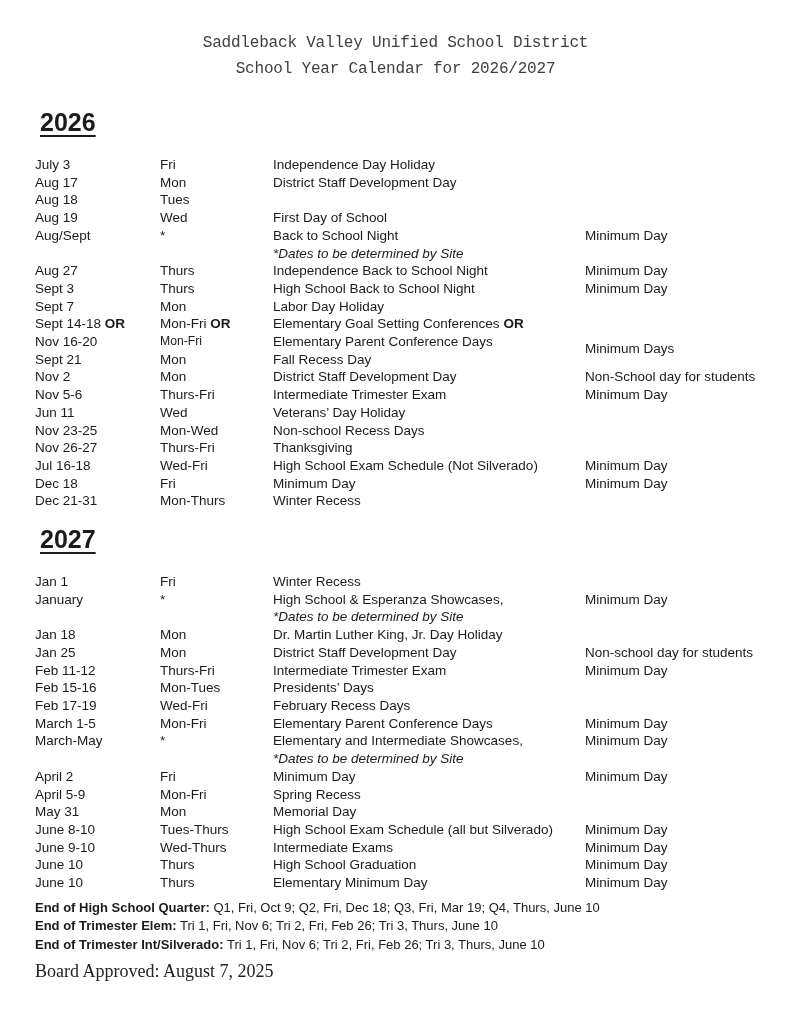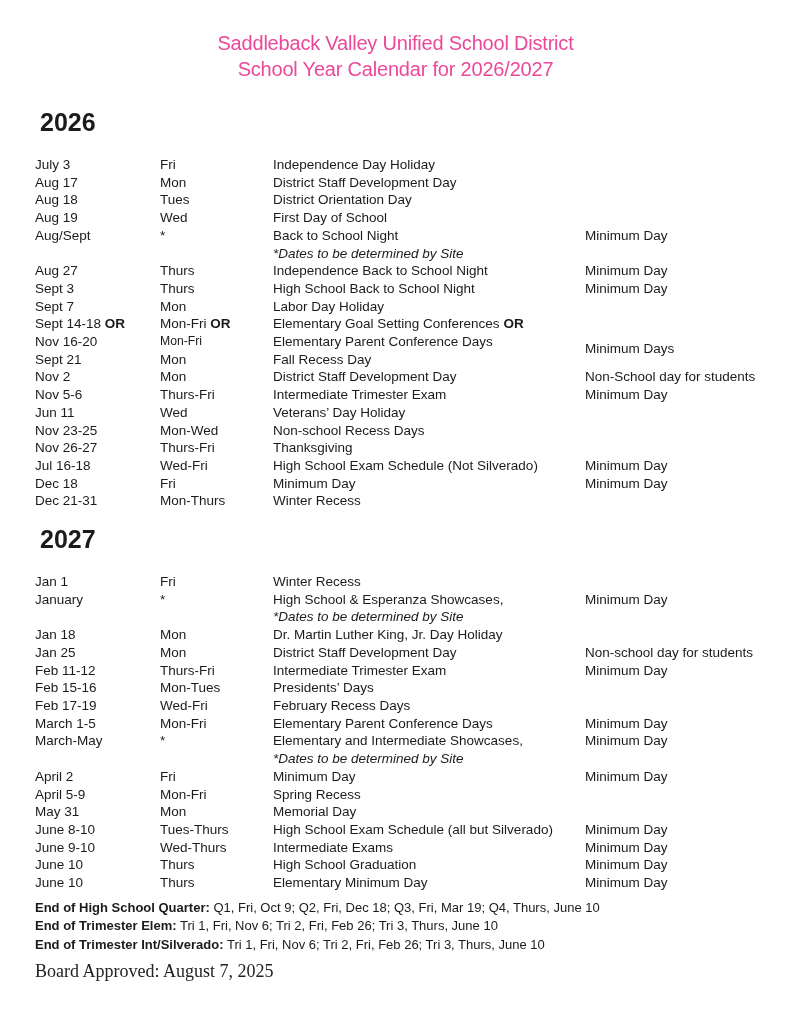--- a/index.html
+++ b/index.html
@@ -9,28 +9,30 @@
     height: 1024px;
     background: #ffffff;
     color: #1b1b1b;
     font-family: "Liberation Sans", sans-serif;
     box-sizing: border-box;
     padding-top: 30px;
     overflow: hidden;
   }
   .title {
     text-align: center;
-    font-size: 20px;
+    font-size: 16px;
     line-height: 26px;
-    color: #ec4899;
+    color: #404040;
     letter-spacing: -0.2px;
+    font-family: Liberation Mono, monospace;
   }
   .year {
     font-size: 25px;
     font-weight: 700;
+    text-decoration: underline;
     text-decoration-thickness: 2px;
     text-underline-offset: 4px;
     margin: 26px 0 0 40px;
   }
   .year.second { margin-top: 15px; }
   .rows {
     margin: 19px 12px 0 35px;
     font-size: 13.5px;
   }
   .row {
@@ -80,21 +82,20 @@
       </div>
       <div class="row">
         <div class="cell-date">Aug 17</div>
         <div class="cell-day">Mon</div>
         <div class="cell-event">District Staff Development Day</div>
         <div class="cell-note"></div>
       </div>
       <div class="row">
         <div class="cell-date">Aug 18</div>
         <div class="cell-day">Tues</div>
-        <div class="cell-event">District Orientation Day</div>
         <div class="cell-note"></div>
       </div>
       <div class="row">
         <div class="cell-date">Aug 19</div>
         <div class="cell-day">Wed</div>
         <div class="cell-event">First Day of School</div>
         <div class="cell-note"></div>
       </div>
       <div class="row">
         <div class="cell-date">Aug/Sept</div>

